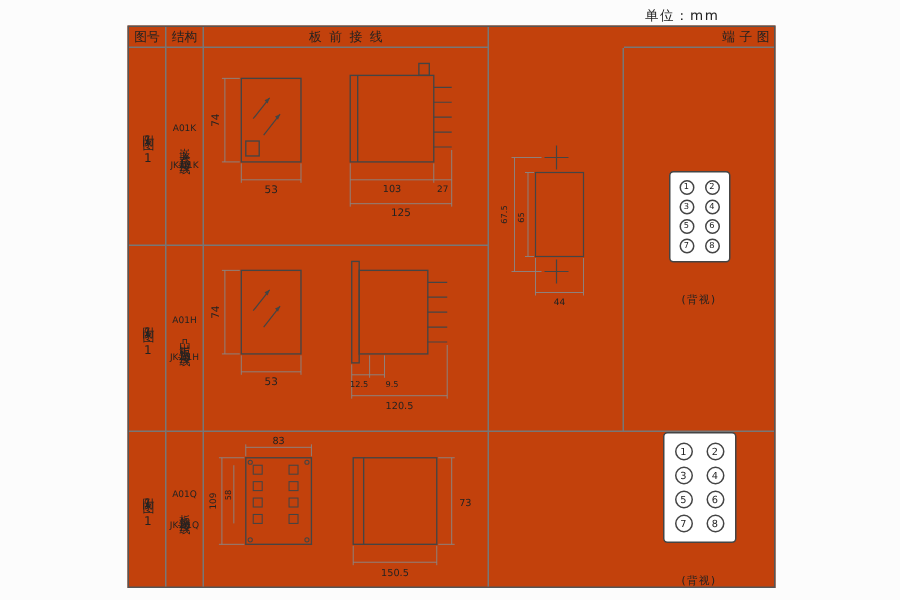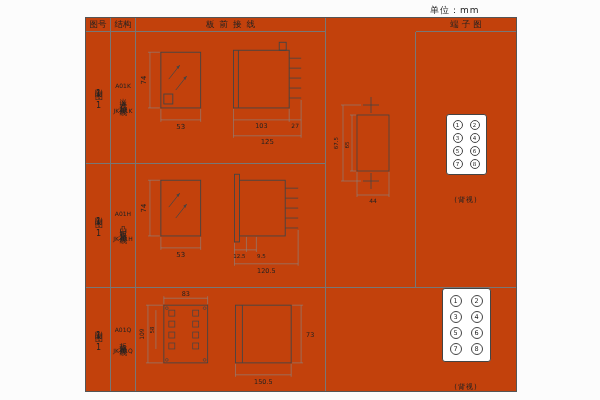--- a/index.html
+++ b/index.html
@@ -8,21 +8,21 @@
   .unit { position:absolute; left:430px; top:4px; font-size:9px; letter-spacing:1px; }
   .tbl { position:absolute; left:85px; top:17px; display:grid;
          grid-template-columns:25px 25px 190px 90px 100px;
          grid-template-rows:14px 132px 124px 103px;
          border:1px solid #555; background:#c2410c; }
   .cell { border-right:1px solid #777; border-bottom:1px solid #777;
           display:flex; align-items:center; justify-content:center; position:relative; }
   .nr { border-right:none; } .nb { border-bottom:none; }
   .hdr { font-size:8.5px; white-space:nowrap; overflow:hidden; }
   .sp5 { letter-spacing:5px; padding-left:5px; }
-  .sp3 { letter-spacing:3px; padding-left:3px; }
+  .sp3 { letter-spacing:3px; padding-left:3px;justify-content:flex-end; }
   .vtext { writing-mode:vertical-rl; text-orientation:upright; line-height:1; }
   .fig { font-size:8px; letter-spacing:3px; }
   .structcol { flex-direction:column; gap:3px; padding:3px 0; }
   .model { font-size:6px; white-space:nowrap; }
   .stext { font-size:7.5px; letter-spacing:2px; }
   .termwrap { display:flex; flex-direction:column; align-items:center; gap:20px; }
   .tblock { border:1px solid #444; border-radius:3px; background:#fff;
             display:grid; grid-template-columns:auto auto; }
   .tblock.small { gap:3px 7px; padding:5px 6px; }
   .tblock.big { gap:4px 9px; padding:6px 7px; }

